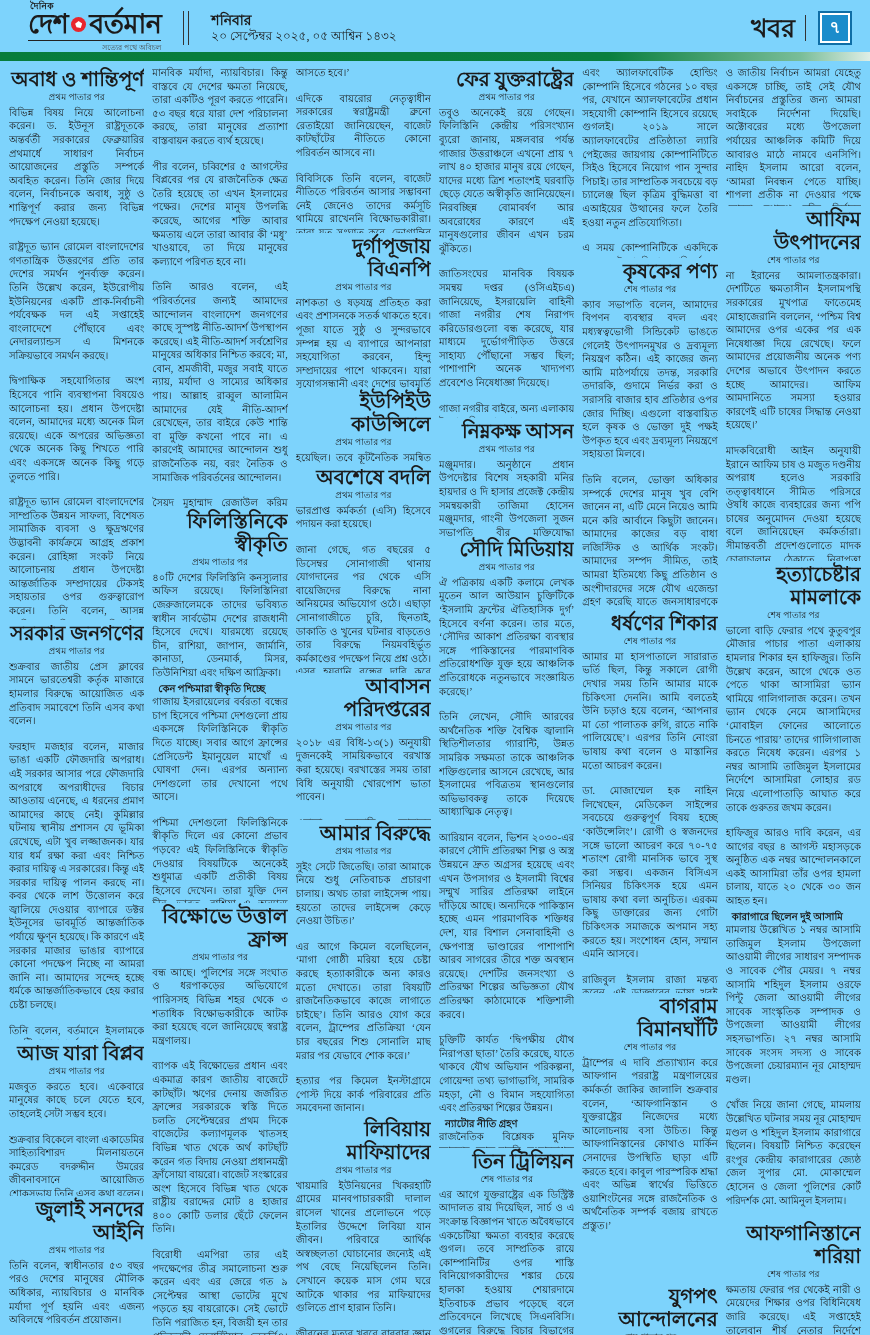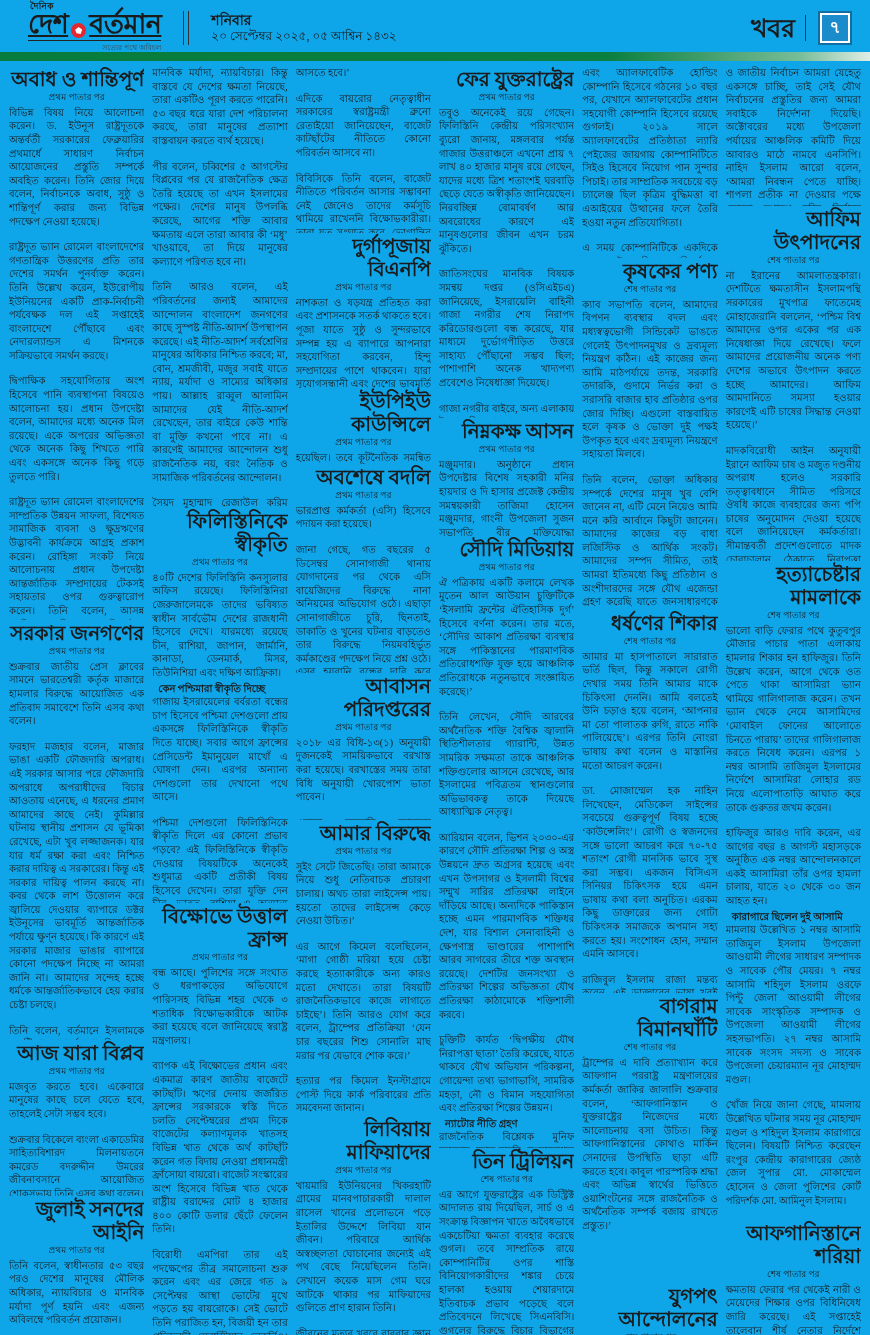--- a/index.html
+++ b/index.html
@@ -1,22 +1,22 @@
 <!DOCTYPE html>
 <html><head>
 <meta charset="utf-8">
 <style>
   html,body{margin:0;padding:0;background:#e9e9e9;}
-  .page{position:relative;width:870px;height:1335px;background:#0ea5e9;margin:0 auto;
+  .page{position:relative;width:870px;height:1335px;background:#7dd3fc;margin:0 auto;
         font-family:"Liberation Serif","DejaVu Serif",serif;color:#1b1b1b;overflow:hidden;}
   
   .masthead{position:relative;height:48px;padding:4px 14px 0 14px;display:flex;align-items:center;}
   .logo-wrap{display:flex;flex-direction:column;margin-left:14px;}
   .daily-label{font-size:9px;font-weight:bold;letter-spacing:.5px;line-height:1;margin-left:2px;}
-  .brand-row{display:flex;align-items:flex-end;gap:3px;line-height:1;text-decoration:underline;}
+  .brand-row{display:flex;align-items:center;gap:3px;line-height:1;}
   .brand-txt{font-size:27px;font-weight:bold;letter-spacing:-.5px;}
   .brand-emblem{width:15px;height:15px;border-radius:50%;background:#e8262d;position:relative;flex:0 0 auto;}
   .brand-emblem::after{content:"";position:absolute;left:4px;top:4px;width:7px;height:7px;background:#ffffff;
         clip-path:polygon(50% 0,100% 35%,80% 100%,20% 90%,0 40%);}
   .logo-underline{border-top:1.5px solid #222;margin-top:2px;display:flex;justify-content:flex-end;}
   .tagline{font-size:7.5px;color:#444;padding-top:1px;}
   .vbar{width:4px;height:34px;border-left:1.5px solid #333;border-right:1.5px solid #333;margin:0 22px;}
   .date-block{display:flex;flex-direction:column;gap:2px;justify-content:flex-end;}
   .weekday{font-size:14px;font-weight:bold;line-height:1;}
   .date-line{font-size:12px;line-height:1;}

